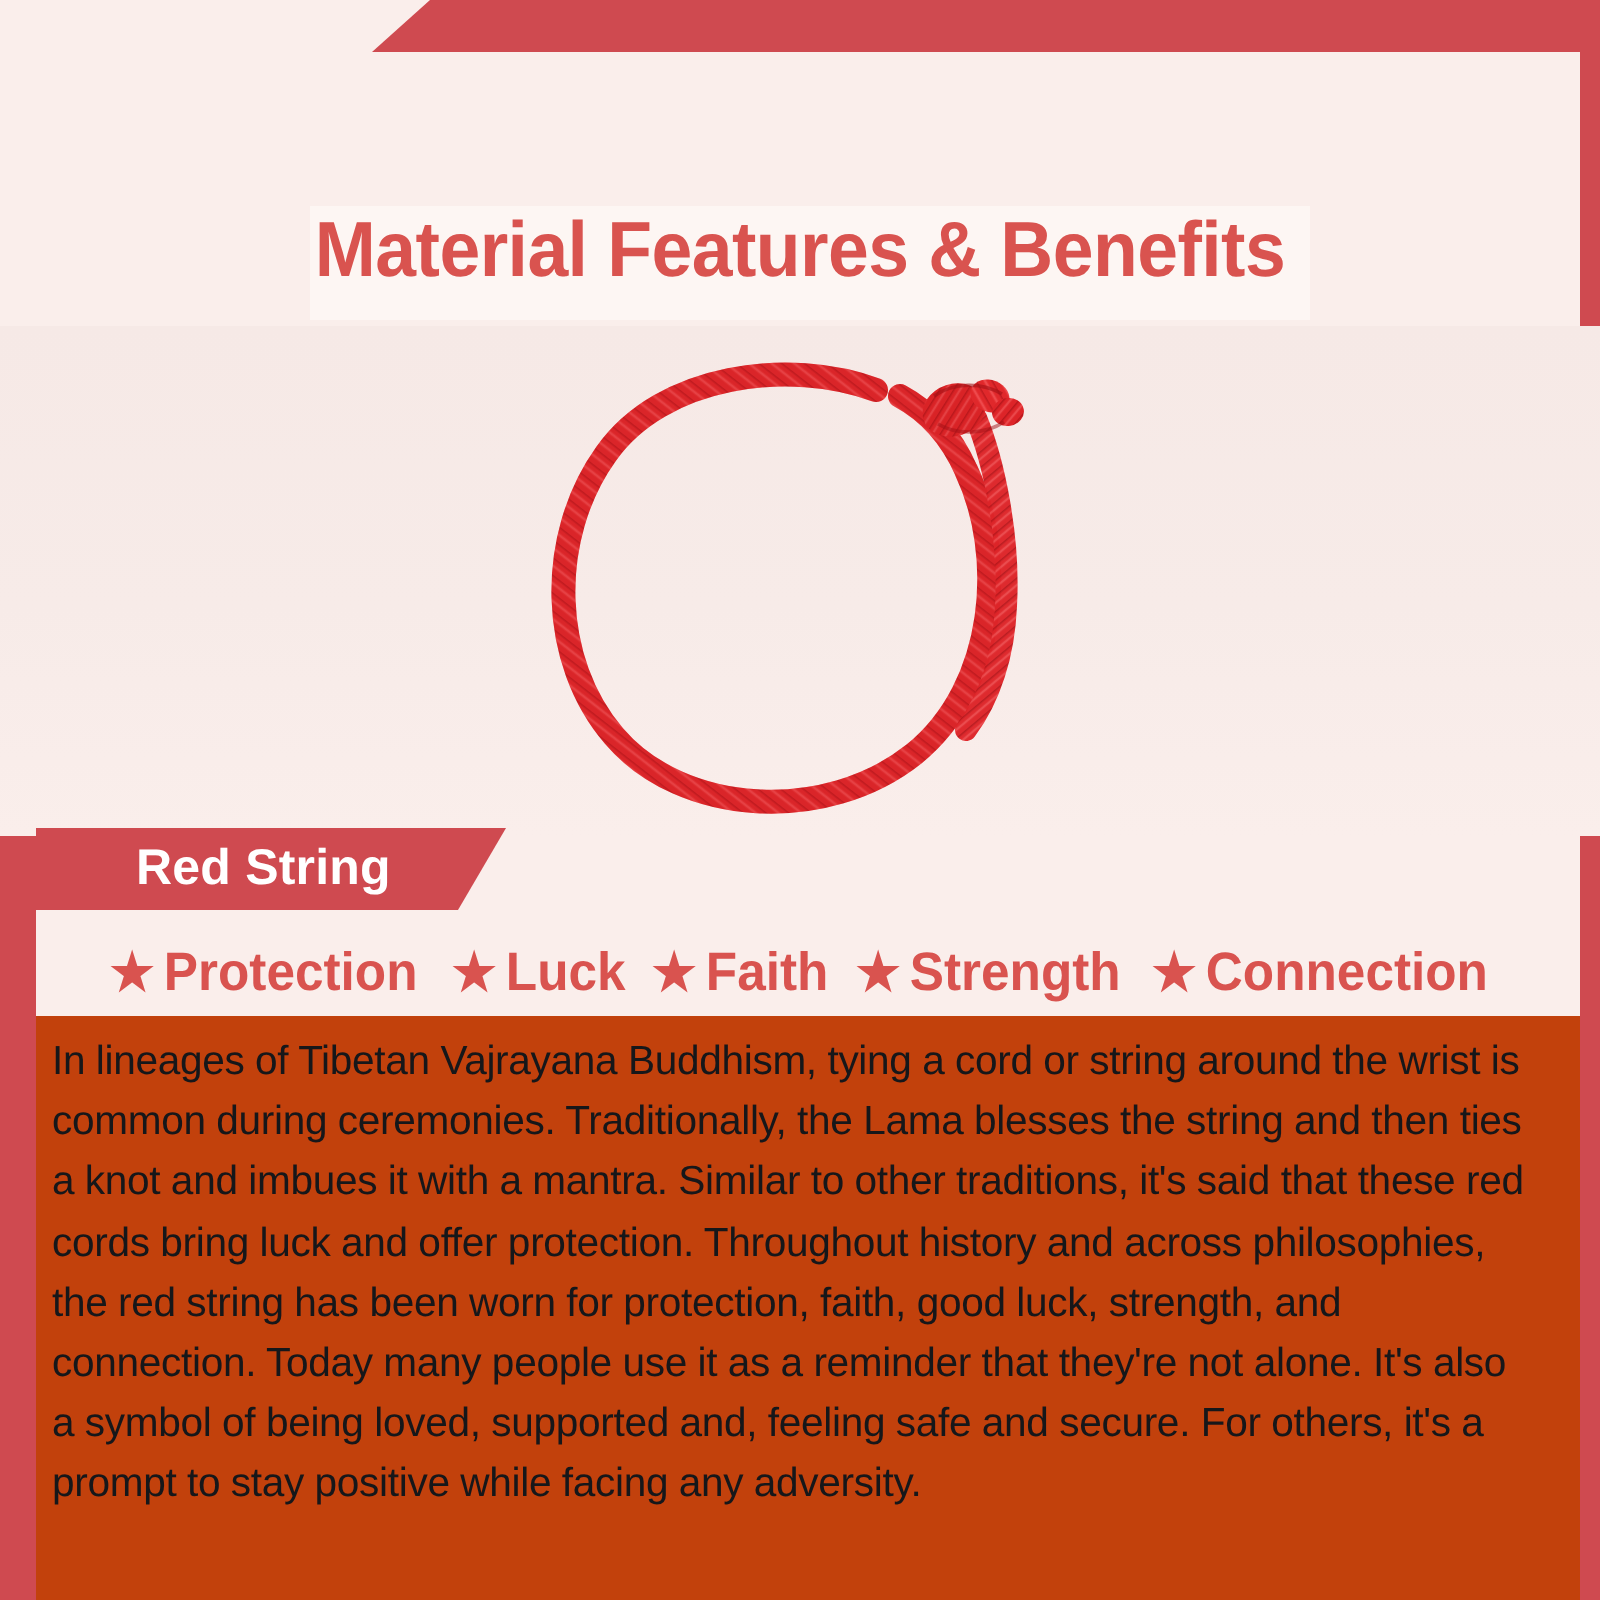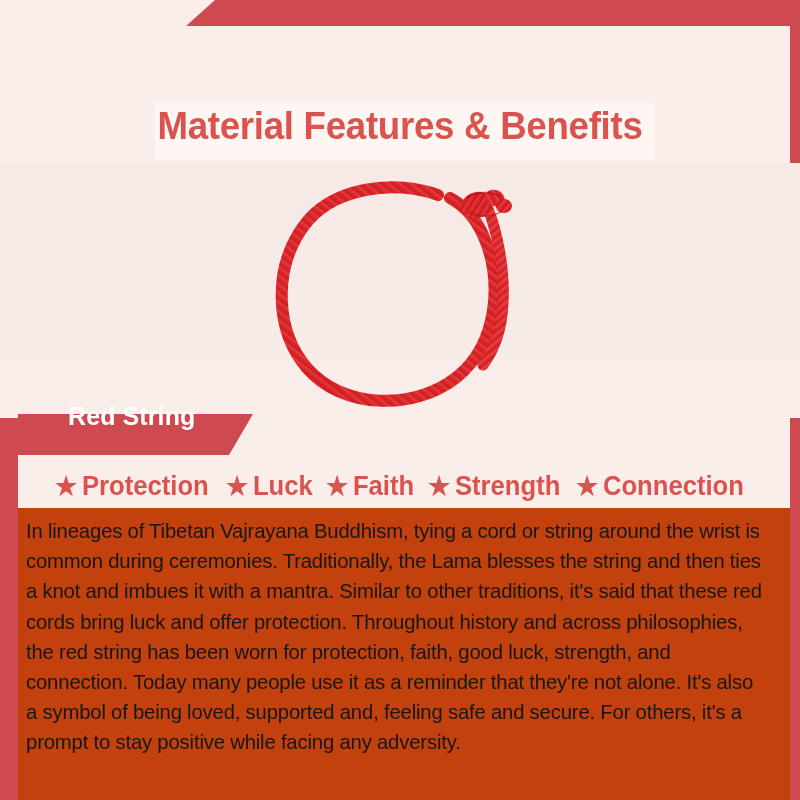--- a/index.html
+++ b/index.html
@@ -106,21 +106,21 @@
   
   .label-ribbon {
     position: absolute;
     top: 414px; left: 18px;
     width: 235px; height: 41px;
     background: #cf4a50;
     clip-path: polygon(0 0, 235px 0, 211px 100%, 0 100%);
   }
   .label-ribbon-text {
     position: absolute;
-    top: 402px; left: 68px;
+    top: 420px; left: 68px;
     font-size: 25px;
     font-weight: bold;
     color: #ffffff;
     letter-spacing: 0.1px;
   }
 
   
   .benefits {
     position: absolute;
     top: 466px; left: 18px;

